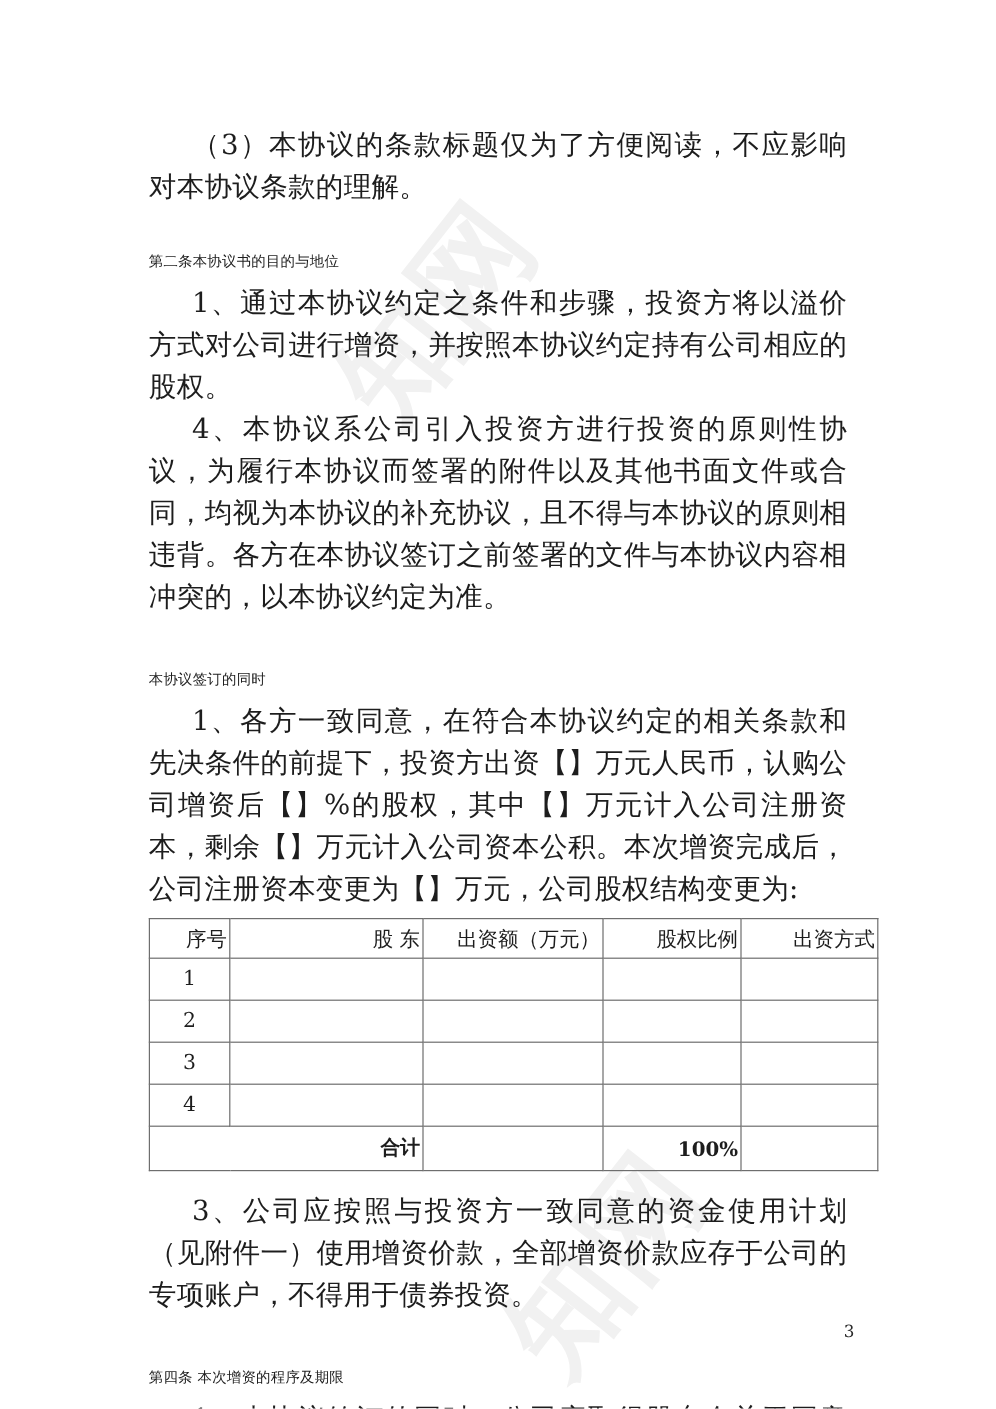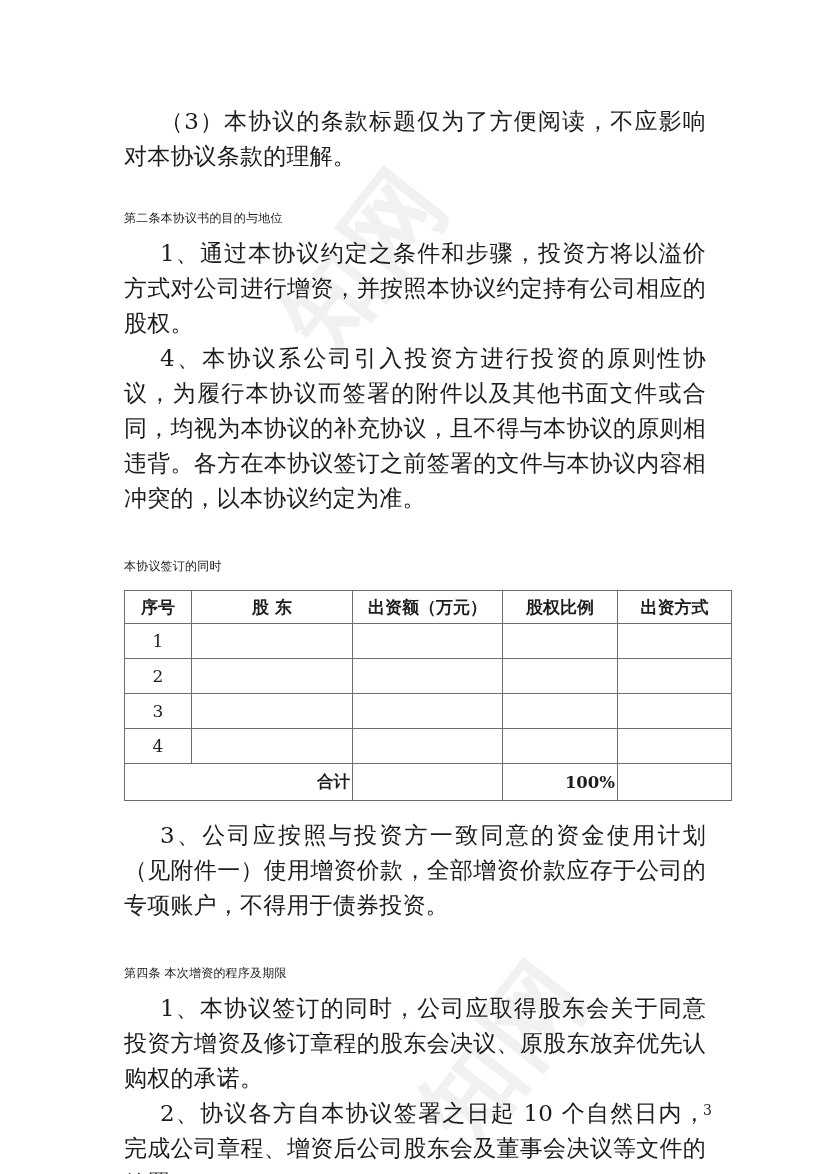--- a/index.html
+++ b/index.html
@@ -87,23 +87,24 @@
   }
   table.equity td {
     border: 1px solid #6e6e6e;
     height: 34px;
     text-align: center;
     vertical-align: middle;
     font-size: 16.5px;
     padding: 0 2px;
   }
   table.equity tr.head td {
-    font-weight: 700;
+    font-weight: 400;
     height: 32px;
     font-size: 17px;
+    text-align: right;
   }
   table.equity tr.total td {
     font-weight: 700;
     height: 36px;
     text-align: right;
   }
   table.equity tr.body td {
     font-weight: 400;
     font-size: 17px;
   }
@@ -145,20 +146,21 @@
     <p class="heading">第二条本协议书的目的与地位</p>
 
     <p class="para indent">1、通过本协议约定之条件和步骤，投资方将以溢价方式对公司进行增资，并按照本协议约定持有公司相应的股权。</p>
 
     <p class="para indent">4、本协议系公司引入投资方进行投资的原则性协议，为履行本协议而签署的附件以及其他书面文件或合同，均视为本协议的补充协议，且不得与本协议的原则相违背。各方在本协议签订之前签署的文件与本协议内容相冲突的，以本协议约定为准。</p>
 
     <div class="gap-l"></div>
 
     <p class="heading">本协议签订的同时</p>
 
+    <p class="para indent">1、各方一致同意，在符合本协议约定的相关条款和先决条件的前提下，投资方出资【】万元人民币，认购公司增资后【】%的股权，其中【】万元计入公司注册资本，剩余【】万元计入公司资本公积。本次增资完成后，公司注册资本变更为【】万元，公司股权结构变更为:</p>
 
     <div class="tbl-wrap">
       <table class="equity">
         <tbody>
           <tr class="head">
             <td class="c1">序号</td>
             <td class="c2">股  东</td>
             <td class="c3">出资额（万元）</td>
             <td class="c4">股权比例</td>
             <td class="c5">出资方式</td>

